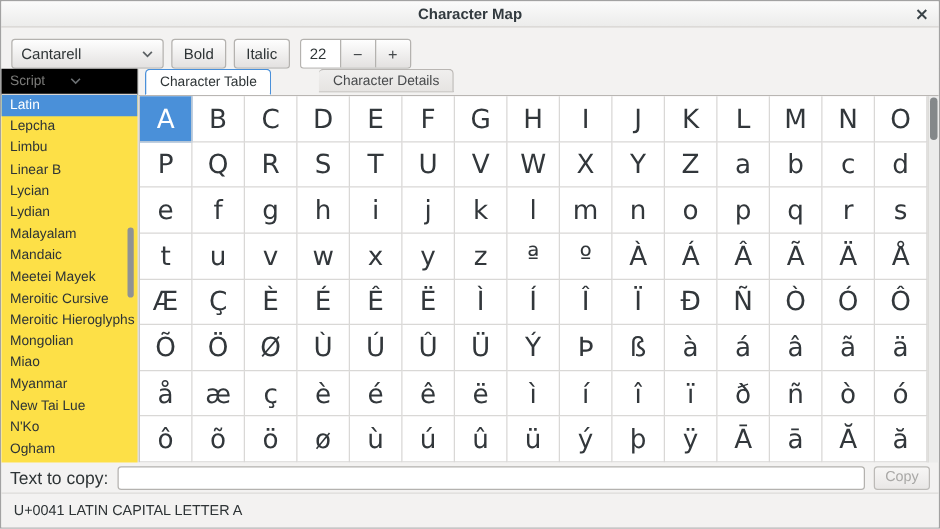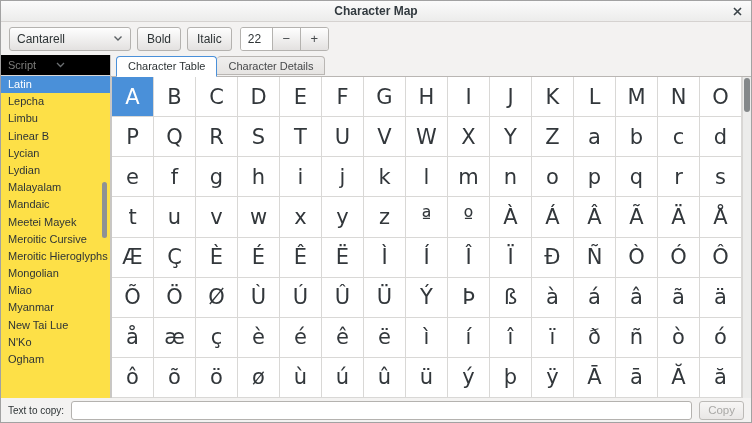--- a/index.html
+++ b/index.html
@@ -27,21 +27,21 @@
   .close-btn{
     position:absolute; right:7px; top:4px;
     width:13px; height:13px;
     display:flex; align-items:center; justify-content:center;
     cursor:default;
   }
 
   
   .toolbar{
     height:33px; flex:0 0 33px;
-    display:flex; align-items:center;
+    display:flex; align-items:flex-end;
     padding:0 8px; gap:6px;
     background:#f3f2f1;
   }
   .combo{
     width:122px; height:24px;
     background:linear-gradient(to bottom,#fefefe,#e3e1e0);
     border:1px solid #b4b2af; border-radius:3px;
     display:flex; align-items:center;
     padding:0 7px;
     font-size:12px;
@@ -101,39 +101,39 @@
   .side-scrollbar{
     position:absolute; right:3px; top:106px;
     width:5px; height:56px;
     background:#8f9294; border-radius:3px;
   }
 
   
   .notebook{ flex:1; display:flex; flex-direction:column; background:#f3f2f1; min-width:0; }
   .tabbar{
     height:21px; flex:0 0 21px;
-    display:flex; align-items:center;
+    display:flex; align-items:flex-start;
     padding-left:5px;
   }
   .tab{
     font-size:11px; padding:0 11px;
     display:flex; align-items:center;
     border-radius:4px 4px 0 0;
     position:relative;
   }
   .tab.active{
     height:21px; background:#fff;
     border:1px solid var(--accent);
     border-bottom:1px solid #fff;
     color:#2e3436; z-index:2; margin-bottom:-1px;
   }
   .tab.inactive{
     height:19px; background:linear-gradient(to bottom,#f0efee,#e6e4e2);
     border:1px solid #b9b6b3; border-left:none;
-    color:#47494b; z-index:1;
+    color:#47494b; z-index:1;margin-left:38px;
   }
 
   .grid-area{ flex:1; display:flex; min-height:0; border-top:1px solid #b9b6b3; }
   .char-grid{
     flex:1;
     display:grid;
     grid-template-columns:repeat(15,1fr);
     grid-template-rows:repeat(8,1fr);
     background:#fff;
     border-left:1px solid #c9c7c5;
@@ -158,21 +158,21 @@
     background:#84888a; border-radius:3px;
   }
 
   
   .copybar{
     height:24px; flex:0 0 24px;
     display:flex; align-items:center;
     padding:0 7px; gap:7px;
     background:#f3f2f1;
   }
-  .copybar label{ font-size:10px; color:#2e3436; white-space:nowrap; }
+  .copybar label{ font-size:14px; color:#2e3436; white-space:nowrap; }
   .copy-input{
     flex:1; height:19px;
     background:#fff;
     border:1px solid #b4b2af; border-radius:3px;
     font-size:11.5px; padding:0 5px;
     font-family:"Liberation Sans",sans-serif;
     outline:none;
   }
   .copy-btn{
     height:19px; padding:0 8px;
@@ -395,14 +395,17 @@
       </div>
     </div>
   </div>
 
   <div class="copybar">
     <label>Text to copy:</label>
     <input class="copy-input" type="text" value="" style="">
     <div class="copy-btn">Copy</div>
   </div>
 
+  <div class="statusbar">
+    <span>U+0041 LATIN CAPITAL LETTER A</span>
+  </div>
 
 </div>
 
 </body></html>

